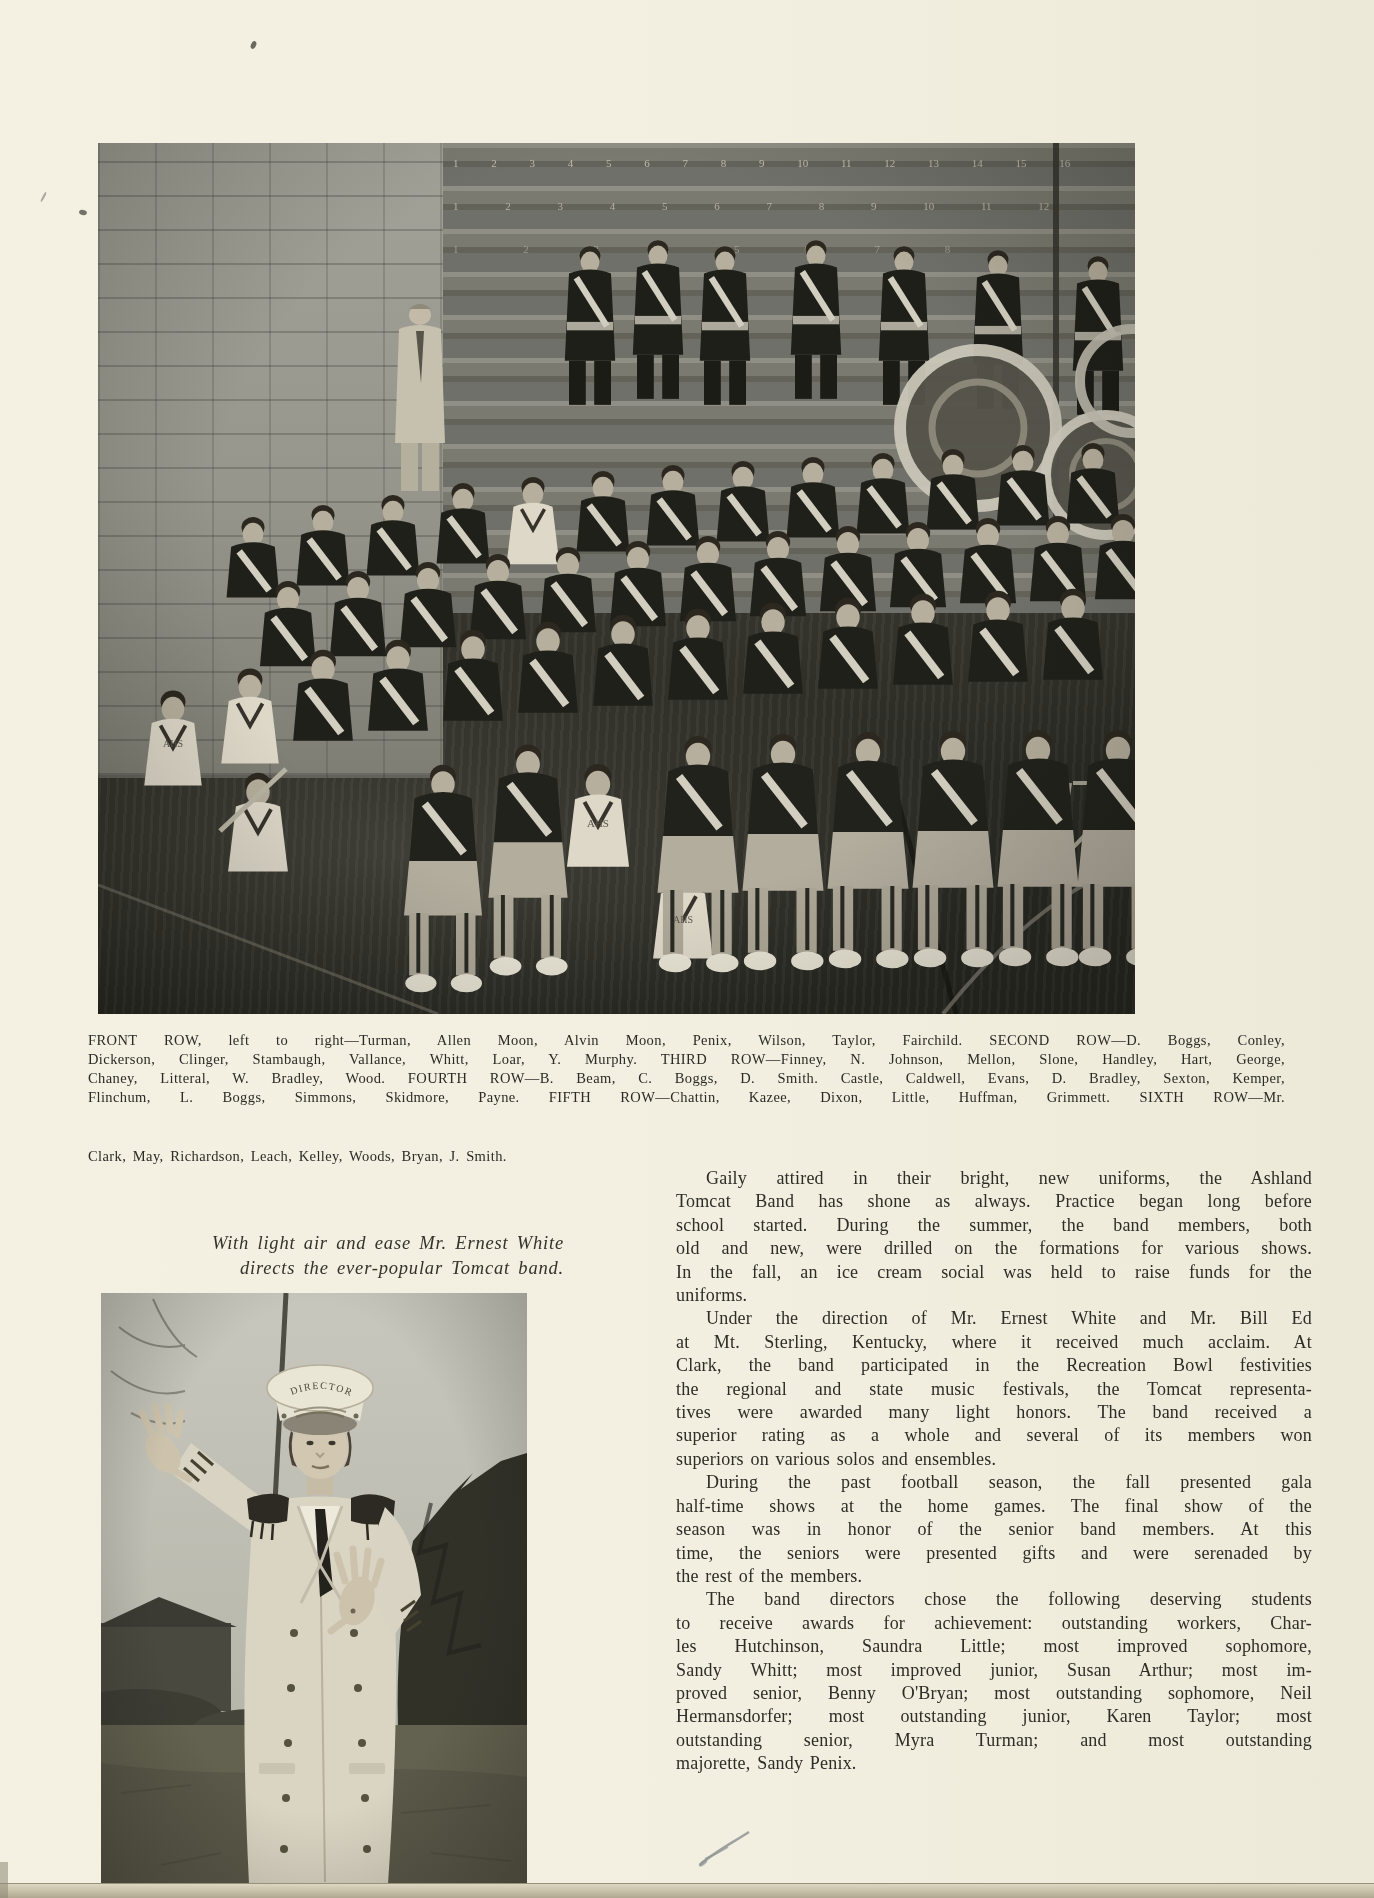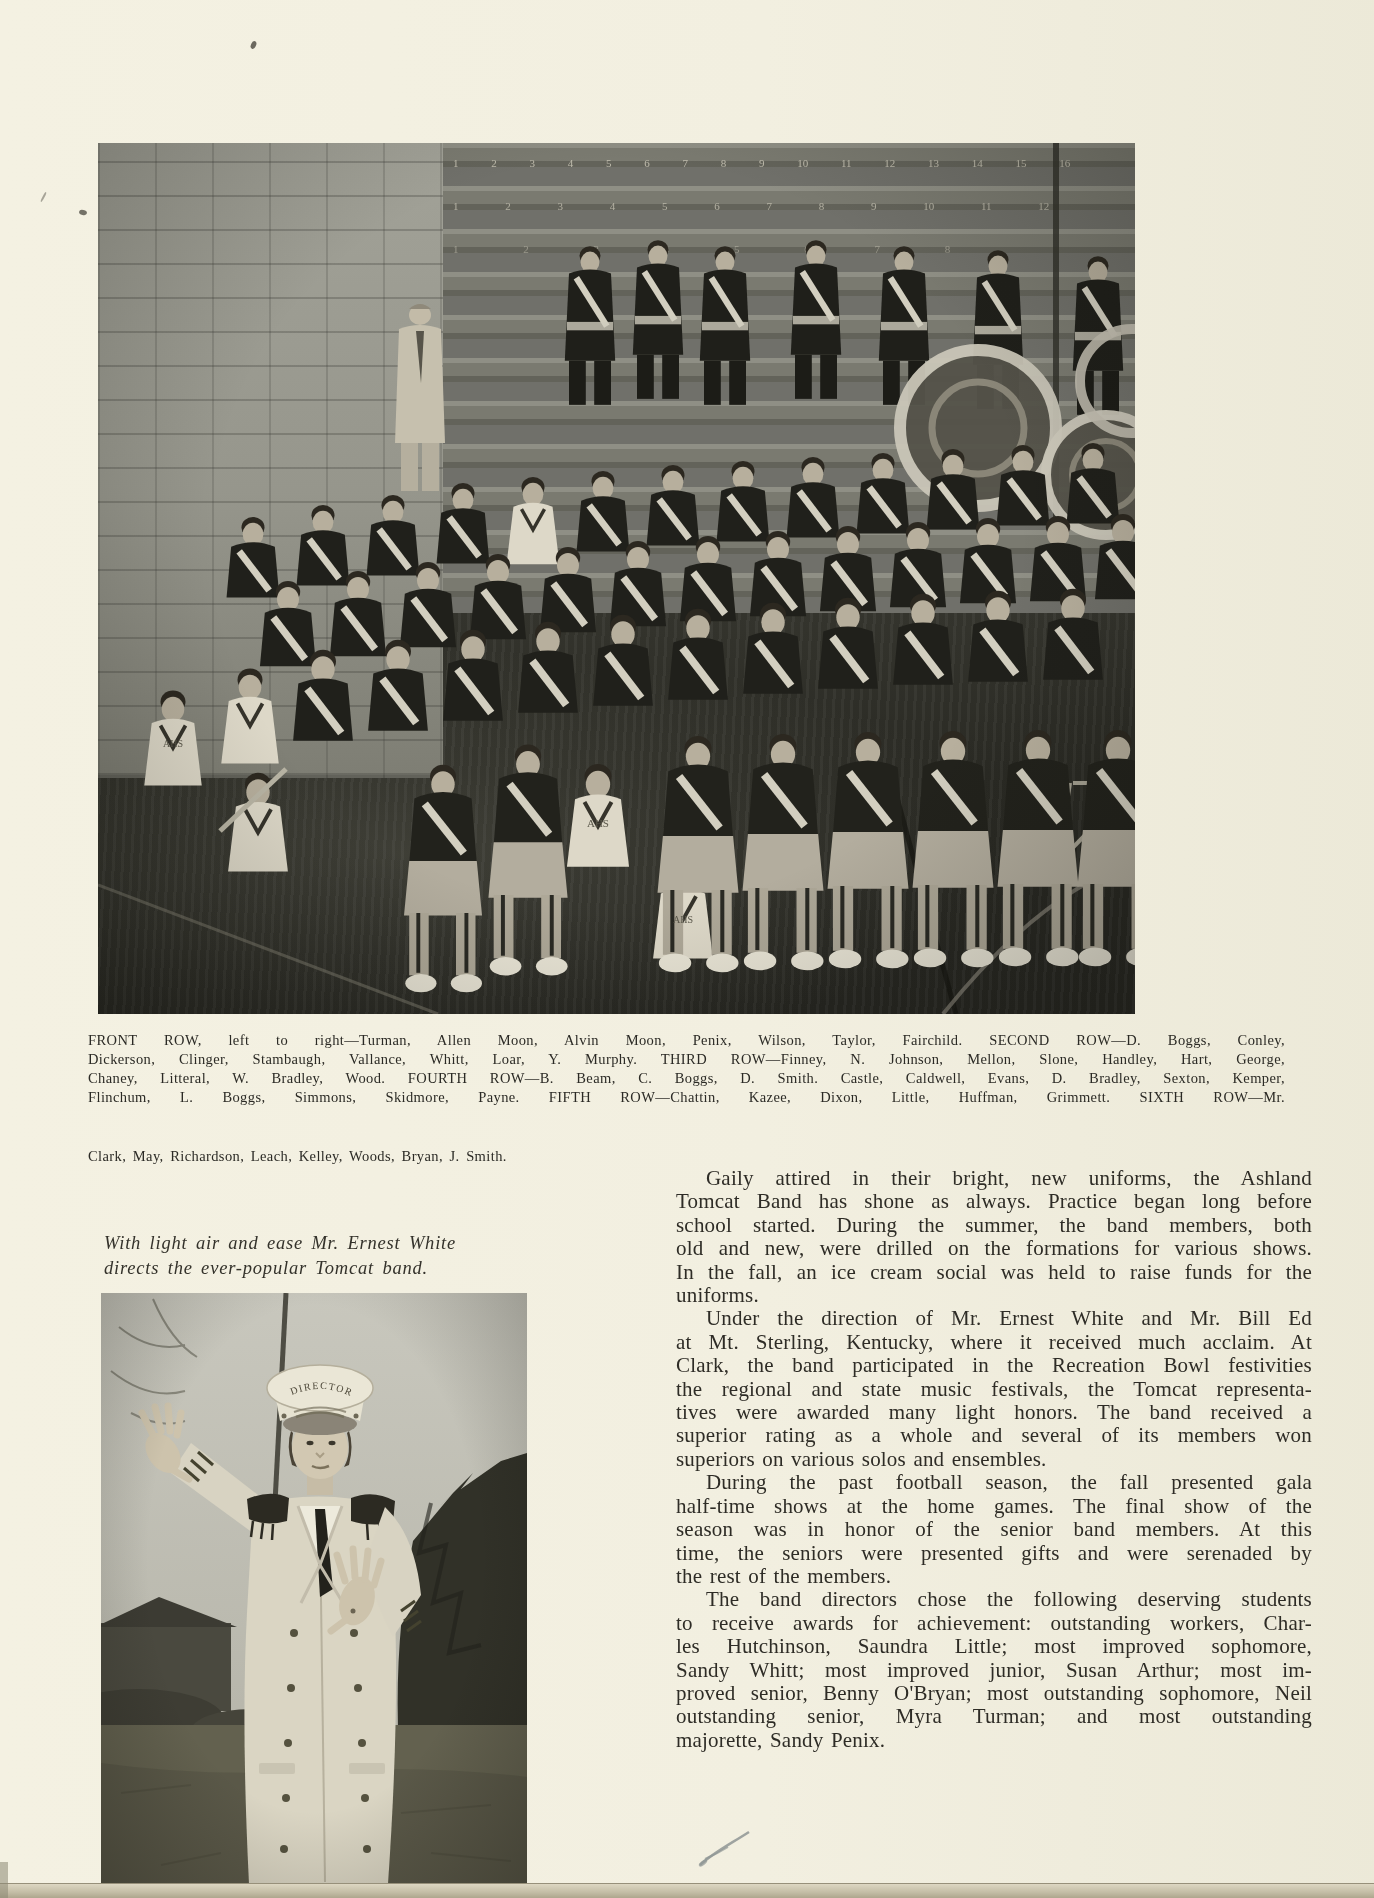--- a/index.html
+++ b/index.html
@@ -32,24 +32,24 @@
   .bp-svg{position:absolute;left:0;top:0;}
   .photo-tint{position:absolute;inset:0;pointer-events:none;
     background:radial-gradient(ellipse at 50% 45%,rgba(0,0,0,0) 55%,rgba(15,15,10,.28) 100%);}
   
   .photo-caption{position:absolute;left:88px;top:1031px;width:1197px;}
   .cap-line{font-size:14.5px;line-height:19px;letter-spacing:.4px;word-spacing:2.5px;color:#2b2a25;
     text-align:justify;text-align-last:justify;}
   .cap-line.last{text-align-last:left;margin-top:40px;}
   
   .side-caption{position:absolute;left:104px;top:1231px;width:460px;}
-  .side-line{font-style:italic;font-size:18.5px;line-height:25px;letter-spacing:.8px;word-spacing:3px;color:#34322b;}
+  .side-line{font-style:italic;font-size:18.5px;line-height:25px;letter-spacing:.8px;word-spacing:3px;color:#34322b;text-align:right;}
   
   .article{position:absolute;left:676px;top:1167px;width:636px;}
-  .art-line{font-size:21px;line-height:23.4px;letter-spacing:.2px;word-spacing:2px;color:#2e2c26;
+  .art-line{font-size:18px;line-height:23.4px;letter-spacing:.2px;word-spacing:2px;color:#2e2c26;
     text-align:justify;text-align-last:justify;}
   .art-line.last{text-align-last:left;}
   .art-line.first{text-indent:30px;}
   
   .director-photo{position:absolute;left:101px;top:1293px;width:426px;height:591px;overflow:hidden;background:#bdbcb2;}
   
   .bottom-edge{position:absolute;left:0;top:1883px;width:1374px;height:15px;
     background:linear-gradient(180deg,#ddd7c2 0%,#c4bda6 55%,#aaa289 100%);border-top:1px solid #97907a;}
   .corner-shadow{position:absolute;left:0;top:1862px;width:8px;height:36px;background:#8d8875;opacity:.55;}
   .speck{position:absolute;background:#4a473e;border-radius:50%;}
@@ -252,20 +252,21 @@
     <div class="art-line">half-time shows at the home games. The final show of the</div>
     <div class="art-line">season was in honor of the senior band members. At this</div>
     <div class="art-line">time, the seniors were presented gifts and were serenaded by</div>
     <div class="art-line last">the rest of the members.</div>
 
     <div class="art-line first">The band directors chose the following deserving students</div>
     <div class="art-line">to receive awards for achievement: outstanding workers, Char-</div>
     <div class="art-line">les Hutchinson, Saundra Little; most improved sophomore,</div>
     <div class="art-line">Sandy Whitt; most improved junior, Susan Arthur; most im-</div>
     <div class="art-line">proved senior, Benny O'Bryan; most outstanding sophomore, Neil</div>
+    <div class="art-line">Hermansdorfer; most outstanding junior, Karen Taylor; most</div>
     <div class="art-line">outstanding senior, Myra Turman; and most outstanding</div>
     <div class="art-line last">majorette, Sandy Penix.</div>
   </div>
 
   <div class="director-photo">
     <svg width="426" height="591" viewBox="0 0 426 591">
       <defs>
         <linearGradient id="sky" x1="0" y1="0" x2="0" y2="1">
           <stop offset="0" stop-color="#c8c7bd"></stop>
           <stop offset=".7" stop-color="#b8b7ac"></stop>

